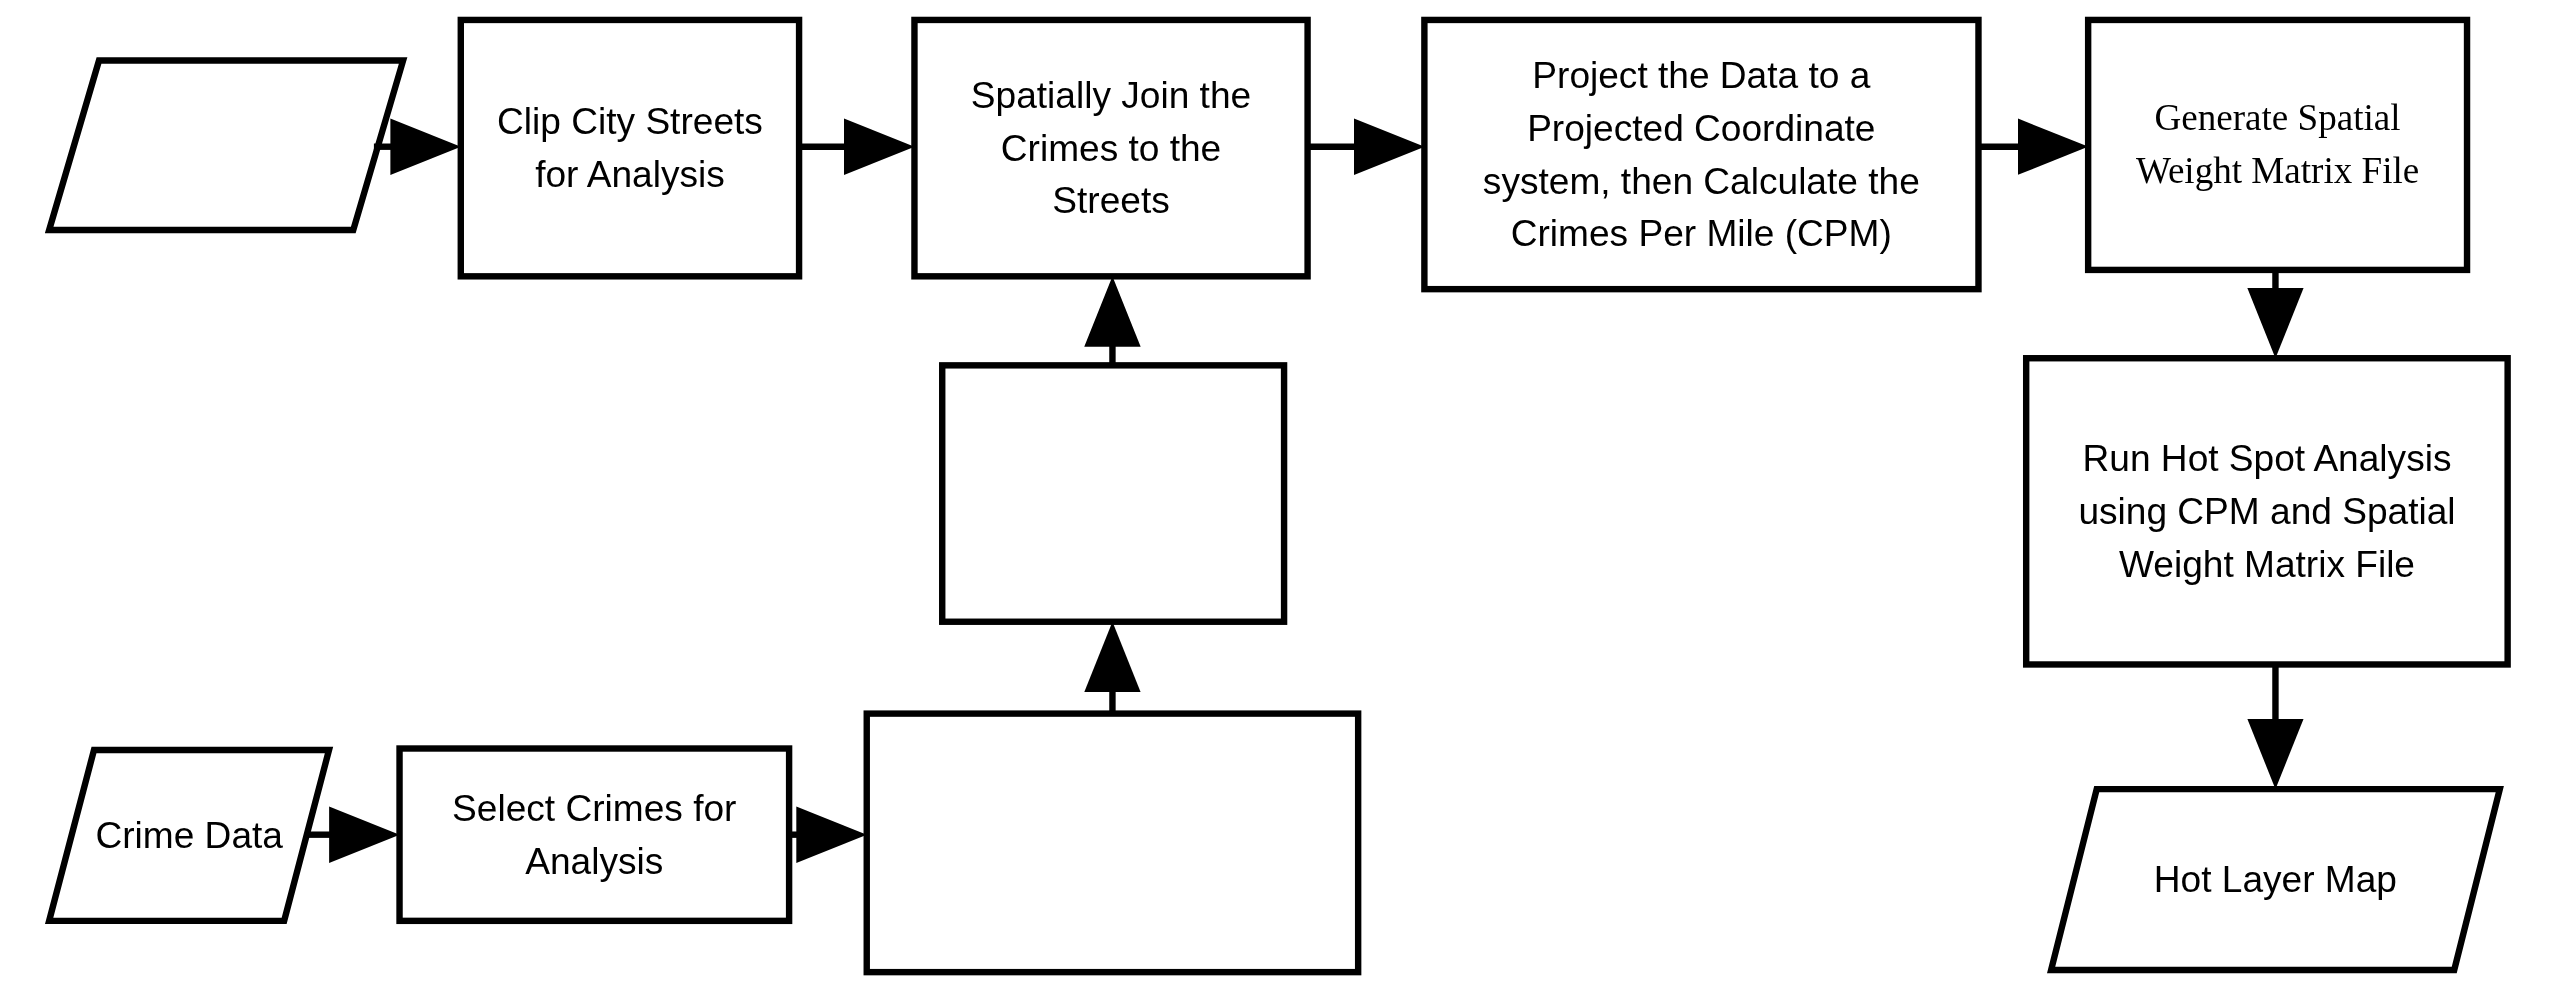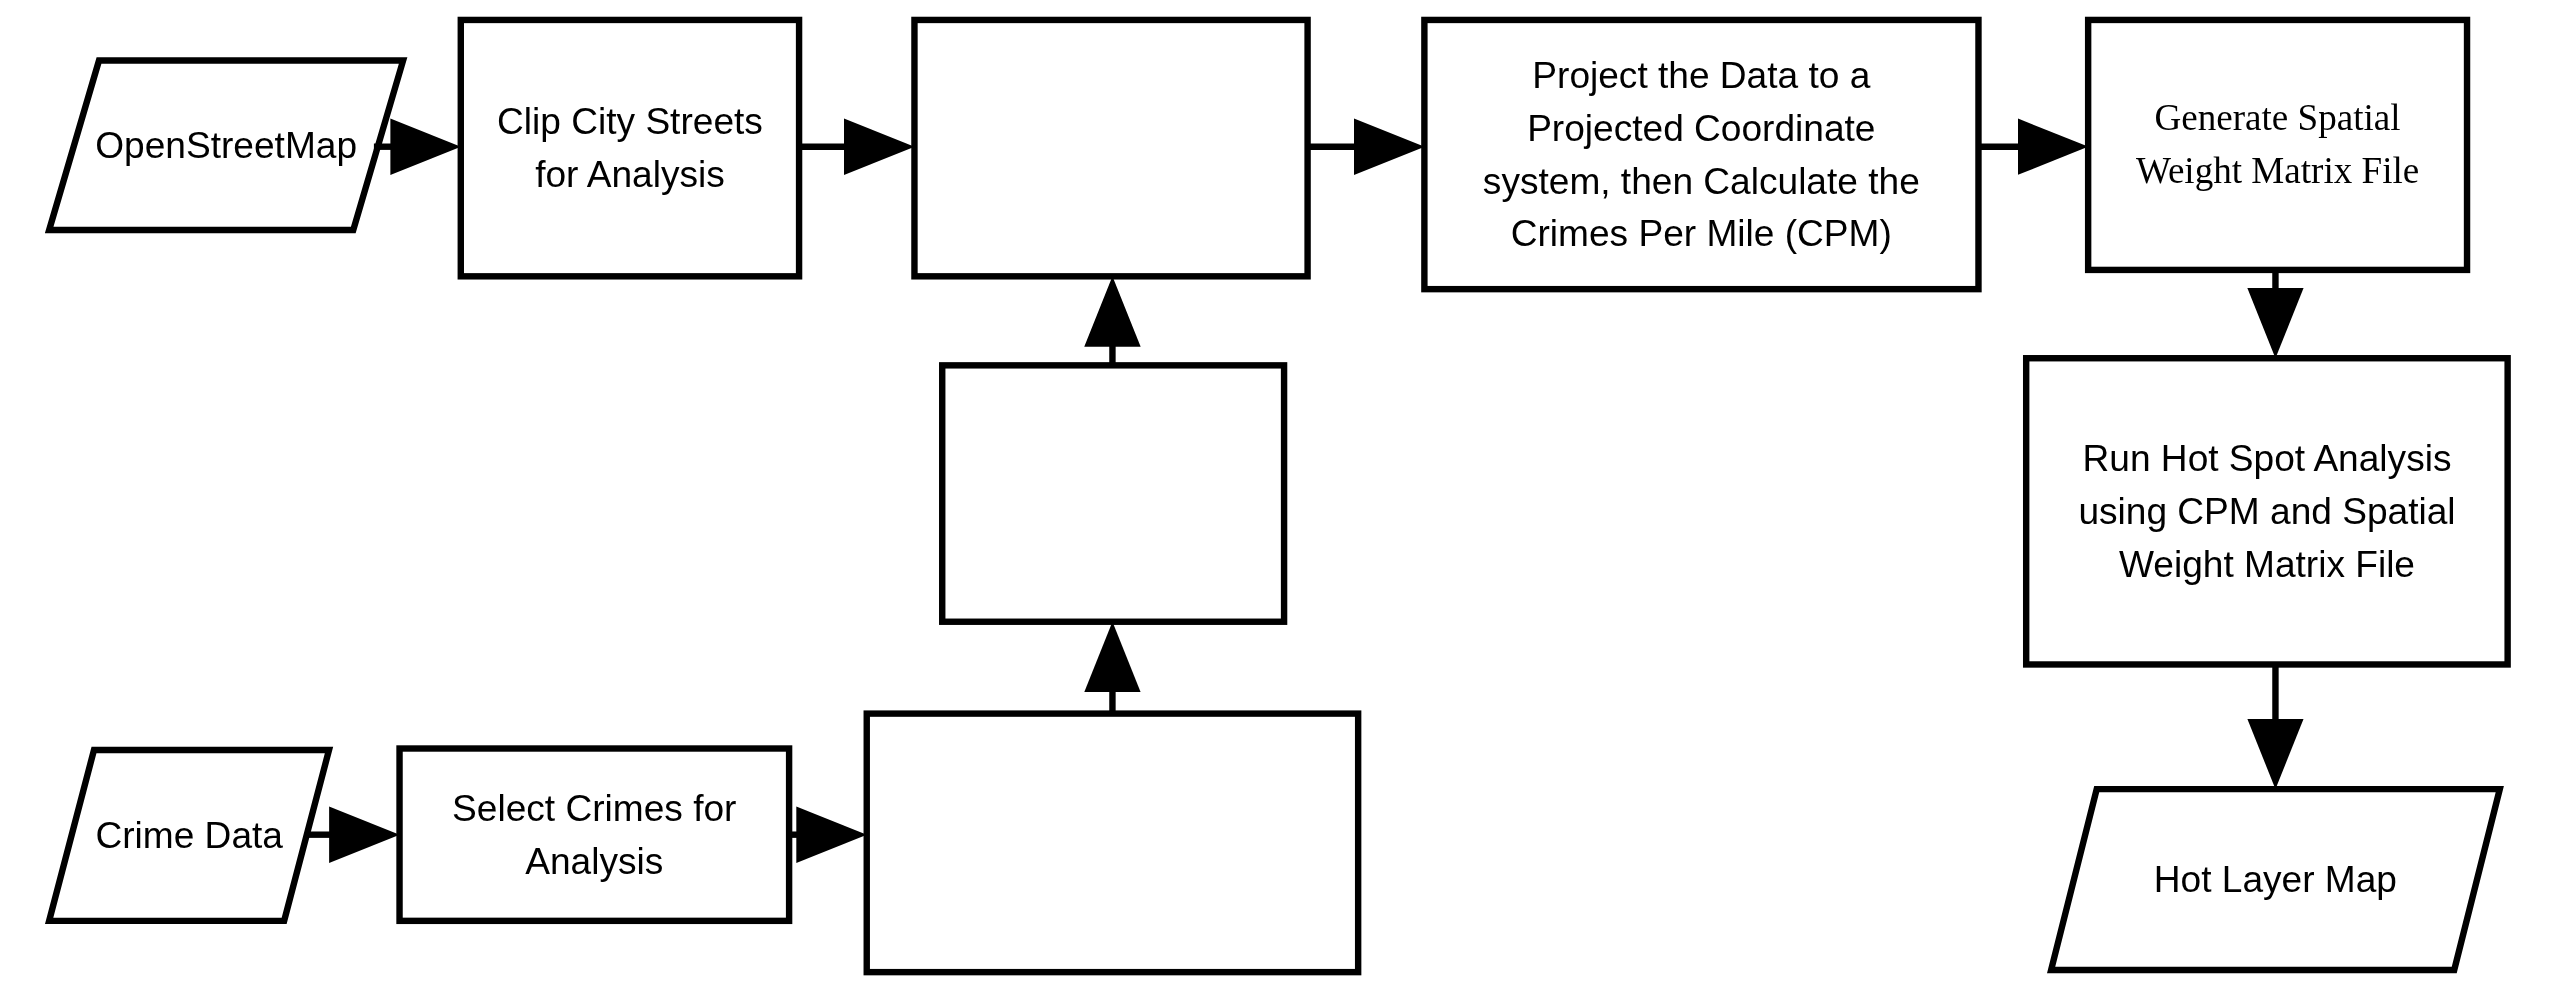--- a/index.html
+++ b/index.html
@@ -74,25 +74,27 @@
     <line class="connector" x1="1836" y1="206" x2="1911" y2="206" marker-end="url(#ah)"></line>
     <line class="connector" x1="2778" y1="206" x2="2843" y2="206" marker-end="url(#ah)"></line>
     <line class="connector" x1="3195" y1="379" x2="3195" y2="414" marker-end="url(#ah)"></line>
     <line class="connector" x1="3195" y1="933" x2="3195" y2="1019" marker-end="url(#ah)"></line>
     <line class="connector" x1="432" y1="1172" x2="472" y2="1172" marker-end="url(#ah)"></line>
     <line class="connector" x1="1108" y1="1172" x2="1128" y2="1172" marker-end="url(#ah)"></line>
     <line class="connector" x1="1562" y1="1002" x2="1562" y2="962" marker-end="url(#ah)"></line>
     <line class="connector" x1="1562" y1="513" x2="1562" y2="477" marker-end="url(#ah)"></line>
   </svg>
 
-  <div class="node-label" style="left:1.91%; top:6.09%; width:13.74%; height:17.04%;">OpenStreetMap</div>
 
   <div class="node-label" style="left:17.89%; top:2.00%; width:13.13%; height:25.77%;">Clip City Streets
 for Analysis</div>
 
+  <div class="node-label" style="left:35.50%; top:2.00%; width:15.26%; height:25.77%;">Spatially Join the
+Crimes to the
+Streets</div>
 
   <div class="node-label" style="left:55.29%; top:2.00%; width:21.51%; height:27.06%;text-align:center;">Project the Data to a
 Projected Coordinate
 system, then Calculate the
 Crimes Per Mile (CPM)</div>
 
   <div class="node-label" style="left:81.06%; top:2.00%; width:14.71%; height:25.13%;font-family:Liberation Serif, serif;">Generate Spatial
 Weight Matrix File</div>
 
 

